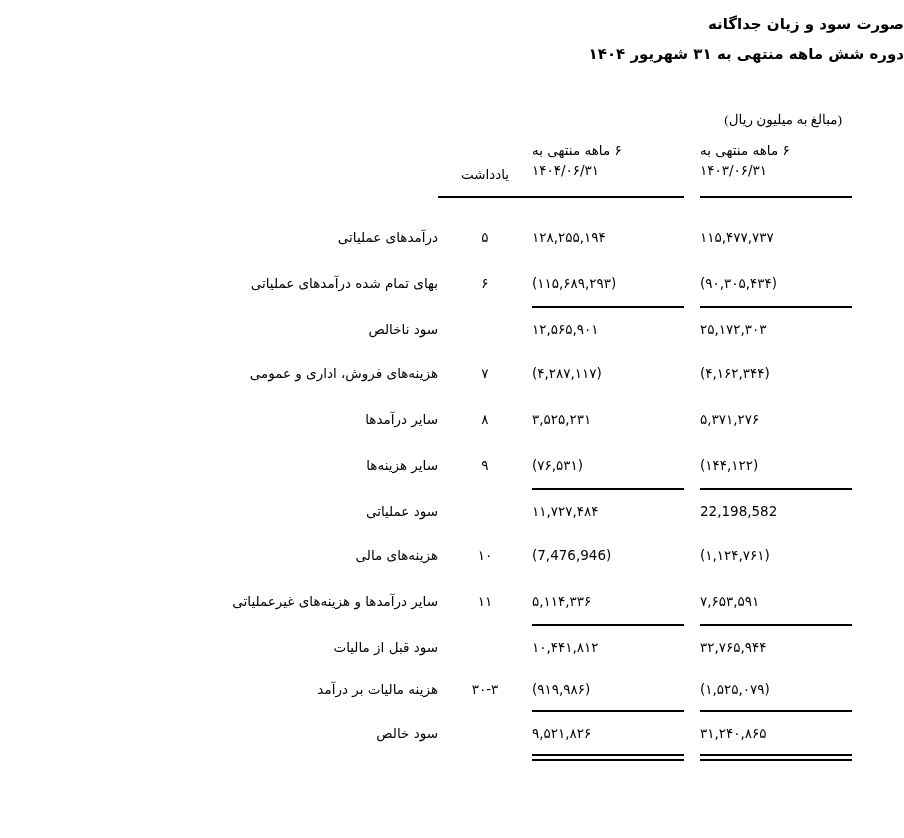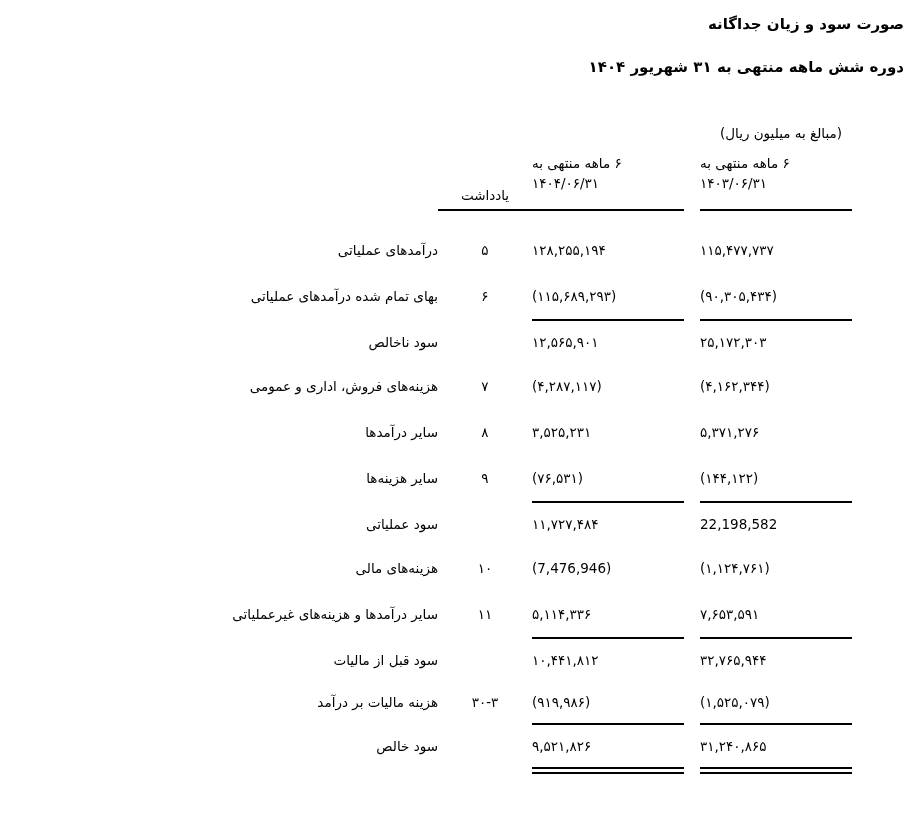--- a/index.html
+++ b/index.html
@@ -31,33 +31,34 @@
   .doc-title {
     font-size: 15px;
     font-weight: bold;
     letter-spacing: 0;
     line-height: 20px;
   }
   .doc-subtitle {
     font-size: 15px;
     font-weight: bold;
     line-height: 20px;
-    margin-top: 23px;
+    margin-top: 10px;
   }
 
   
   .units {
     font-size: 13.5px;
     line-height: 18px;
     margin-top: 47px;
     
     padding-right: 0;
     text-align: right;
     width: 212px;
     margin-right: 62px;
+    font-family: Liberation Serif, serif;
   }
 
   
   table.stmt {
     border-collapse: collapse;
     table-layout: fixed;
     margin-top: 11px;
     width: 904px;
     direction: rtl;
   }
@@ -81,21 +82,21 @@
     text-align: left;
     vertical-align: bottom;
     padding-bottom: 16px;
     white-space: nowrap;
   }
   .hd .ln2 { display: block; }
   .hd-note {
     font-size: 13.5px;
     text-align: center;
     vertical-align: bottom;
-    padding-bottom: 6px;
+    padding-bottom: 14px;
   }
 
   
   tr.rule-row td { height: 0; padding: 0; }
   .rule {
     height: 0;
     border-top: 2.5px solid #000;
     font-size: 0;
     line-height: 0;
   }

